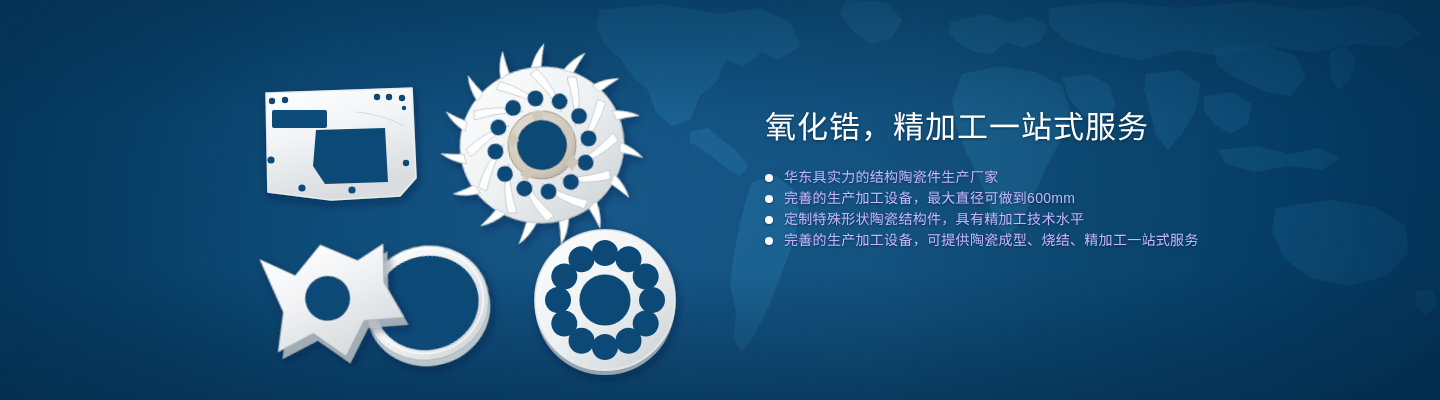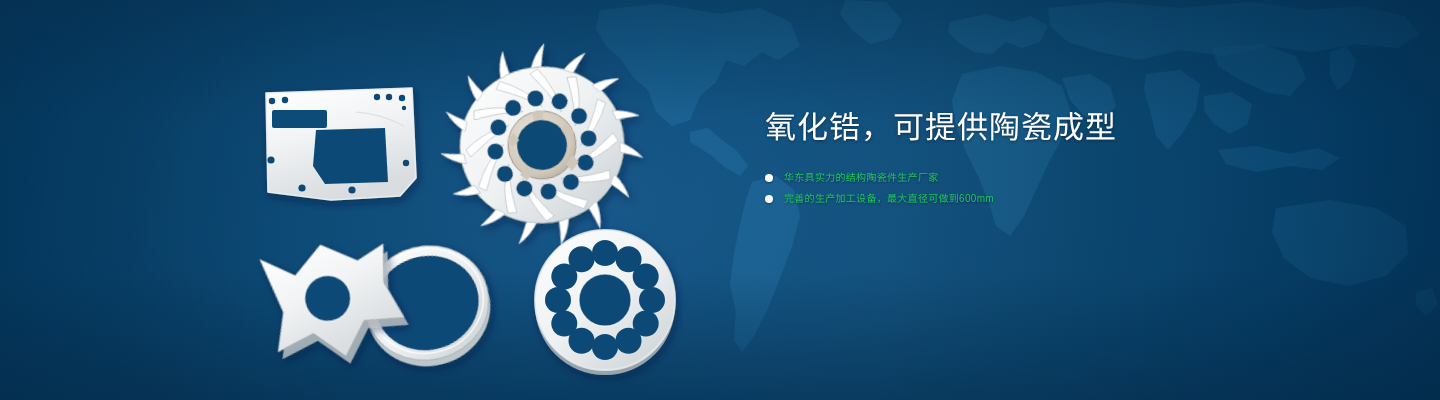--- a/index.html
+++ b/index.html
@@ -61,21 +61,21 @@
   .bullet{
     display:flex;align-items:center;
     margin:0 0 6px 0;height:15px;
   }
   .dot{
     width:8px;height:8px;border-radius:50%;
     background:#ffffff;flex:0 0 8px;margin-right:11px;
     box-shadow:0 1px 2px rgba(0,20,40,.45);
   }
   .btext{
-    font-size:10px;line-height:15px;color:#22c55e;
+    font-size:14px;line-height:15px;color:#c4b5fd;
     letter-spacing:.3px;white-space:nowrap;
     text-shadow:0 1px 2px rgba(0,20,40,.5);
   }
 </style>
 </head>
 <body>
 
 <div class="banner">
 
   <div class="bg-base"></div>
@@ -290,27 +290,35 @@
           <circle cx="-23.5" cy="-40.7" r="13"></circle>
         </g>
 
         <circle cx="0" cy="0" r="26" fill="#0c4a77"></circle>
         <circle cx="0" cy="0" r="26" fill="none" stroke="#ffffff" stroke-width="1.4" stroke-opacity=".55"></circle>
       </g>
     </svg>
   </div>
 
   <div class="copy">
-    <h1 class="headline">氧化锆，可提供陶瓷成型</h1>
+    <h1 class="headline">氧化锆，精加工一站式服务</h1>
 
     <ul class="bullets">
       <li class="bullet">
         <span class="dot"></span>
         <span class="btext">华东具实力的结构陶瓷件生产厂家</span>
       </li>
       <li class="bullet">
         <span class="dot"></span>
         <span class="btext">完善的生产加工设备，最大直径可做到600mm</span>
       </li>
+      <li class="bullet">
+        <span class="dot"></span>
+        <span class="btext">定制特殊形状陶瓷结构件，具有精加工技术水平</span>
+      </li>
+      <li class="bullet">
+        <span class="dot"></span>
+        <span class="btext">完善的生产加工设备，可提供陶瓷成型、烧结、精加工一站式服务</span>
+      </li>
     </ul>
   </div>
 
 </div>
 
 </body></html>

